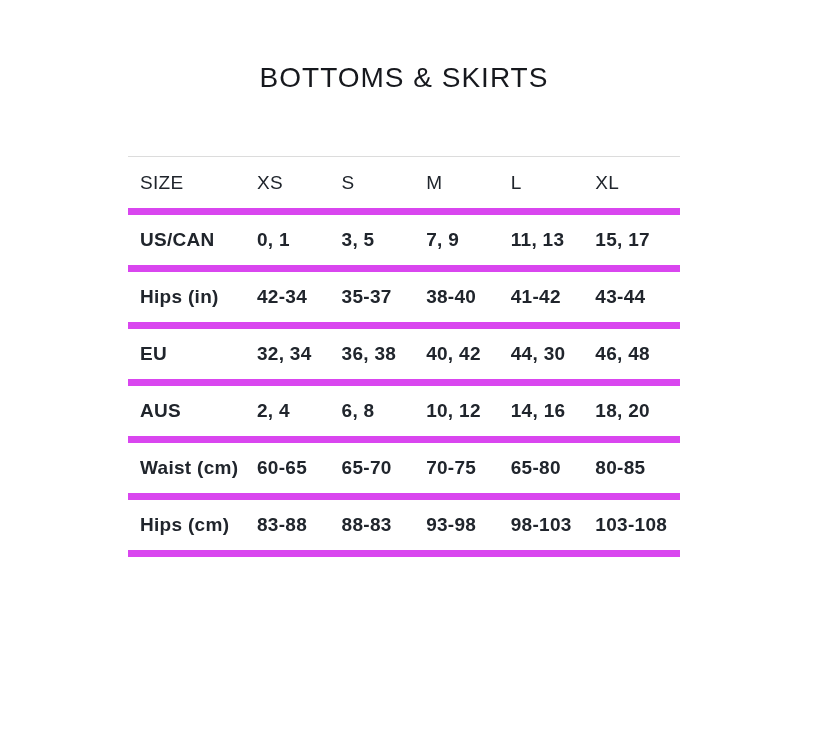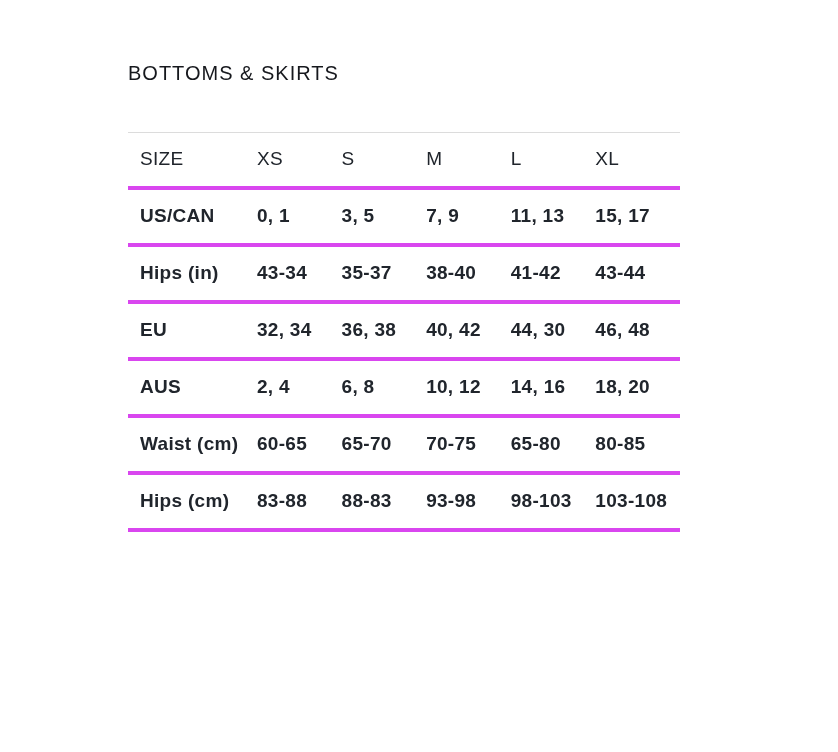--- a/index.html
+++ b/index.html
@@ -9,42 +9,43 @@
     background: #ffffff;
     font-family: "Liberation Sans", "DejaVu Sans", sans-serif;
     overflow: hidden;
   }
   .content {
     width: 552px;
     margin-left: 128px;
     padding-top: 62px;
   }
   .page-title {
-    font-size: 20px;
+    text-align: center;
+    font-size: 28px;
     font-weight: 400;
     letter-spacing: 1px;
     color: #16181d;
-    margin-bottom: 47px;
+    margin-bottom: 62px;
     white-space: nowrap;
   }
   table.size-chart {
     width: 552px;
     border-collapse: collapse;
     table-layout: fixed;
     border-top: 1px solid #dcdcdc;
     color: #20252c;
     font-size: 19px;
     letter-spacing: 0.3px;
   }
   table.size-chart th,
   table.size-chart td {
     font-weight: 400;
     text-align: left;
     vertical-align: middle;
-    border-bottom: 4px solid #d946ef;
+    border-bottom: 7px solid #d946ef;
     padding: 0;
     white-space: nowrap;
     overflow: hidden;
   }
   table.size-chart col.label-col { width: 128px; }
   table.size-chart col.value-col { width: 84px; }
   table.size-chart thead th { height: 55px; }
   table.size-chart tbody th,
   table.size-chart tbody td { height: 57px; font-weight: bold; }
   table.size-chart th:first-child,
@@ -79,21 +80,21 @@
         <tr>
           <th>US/CAN</th>
           <td>0, 1</td>
           <td>3, 5</td>
           <td>7, 9</td>
           <td>11, 13</td>
           <td>15, 17</td>
         </tr>
         <tr>
           <th>Hips (in)</th>
-          <td>43-34</td>
+          <td>42-34</td>
           <td>35-37</td>
           <td>38-40</td>
           <td>41-42</td>
           <td>43-44</td>
         </tr>
         <tr>
           <th>EU</th>
           <td>32, 34</td>
           <td>36, 38</td>
           <td>40, 42</td>

